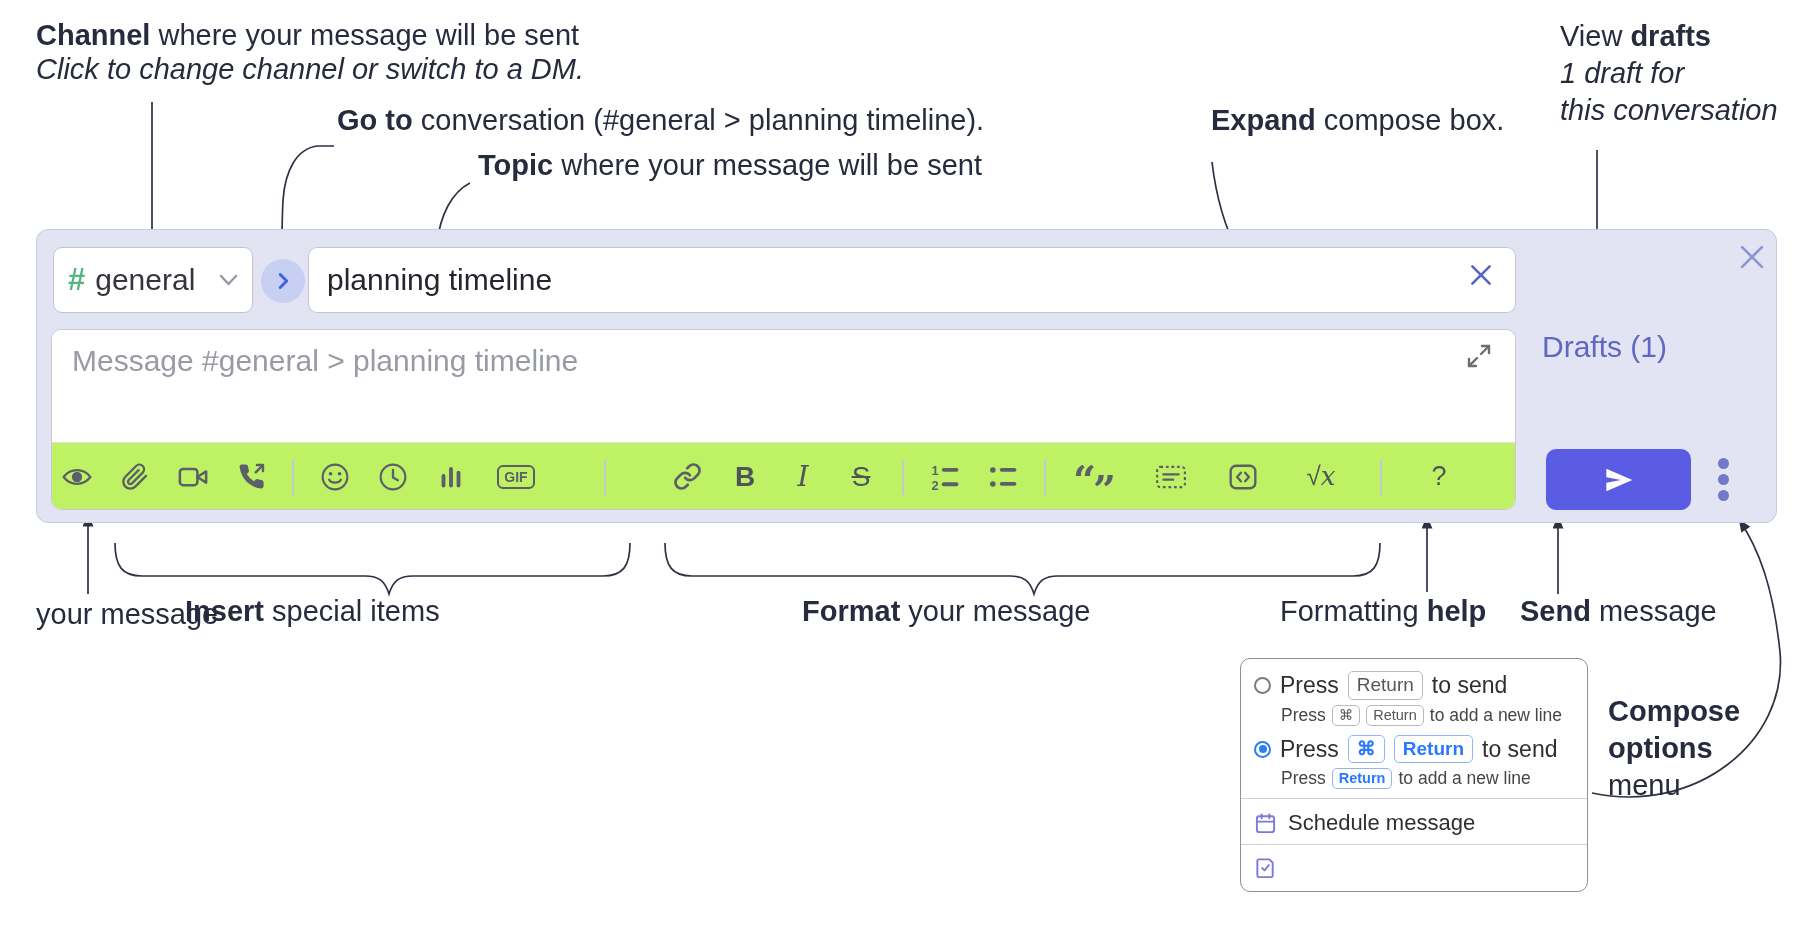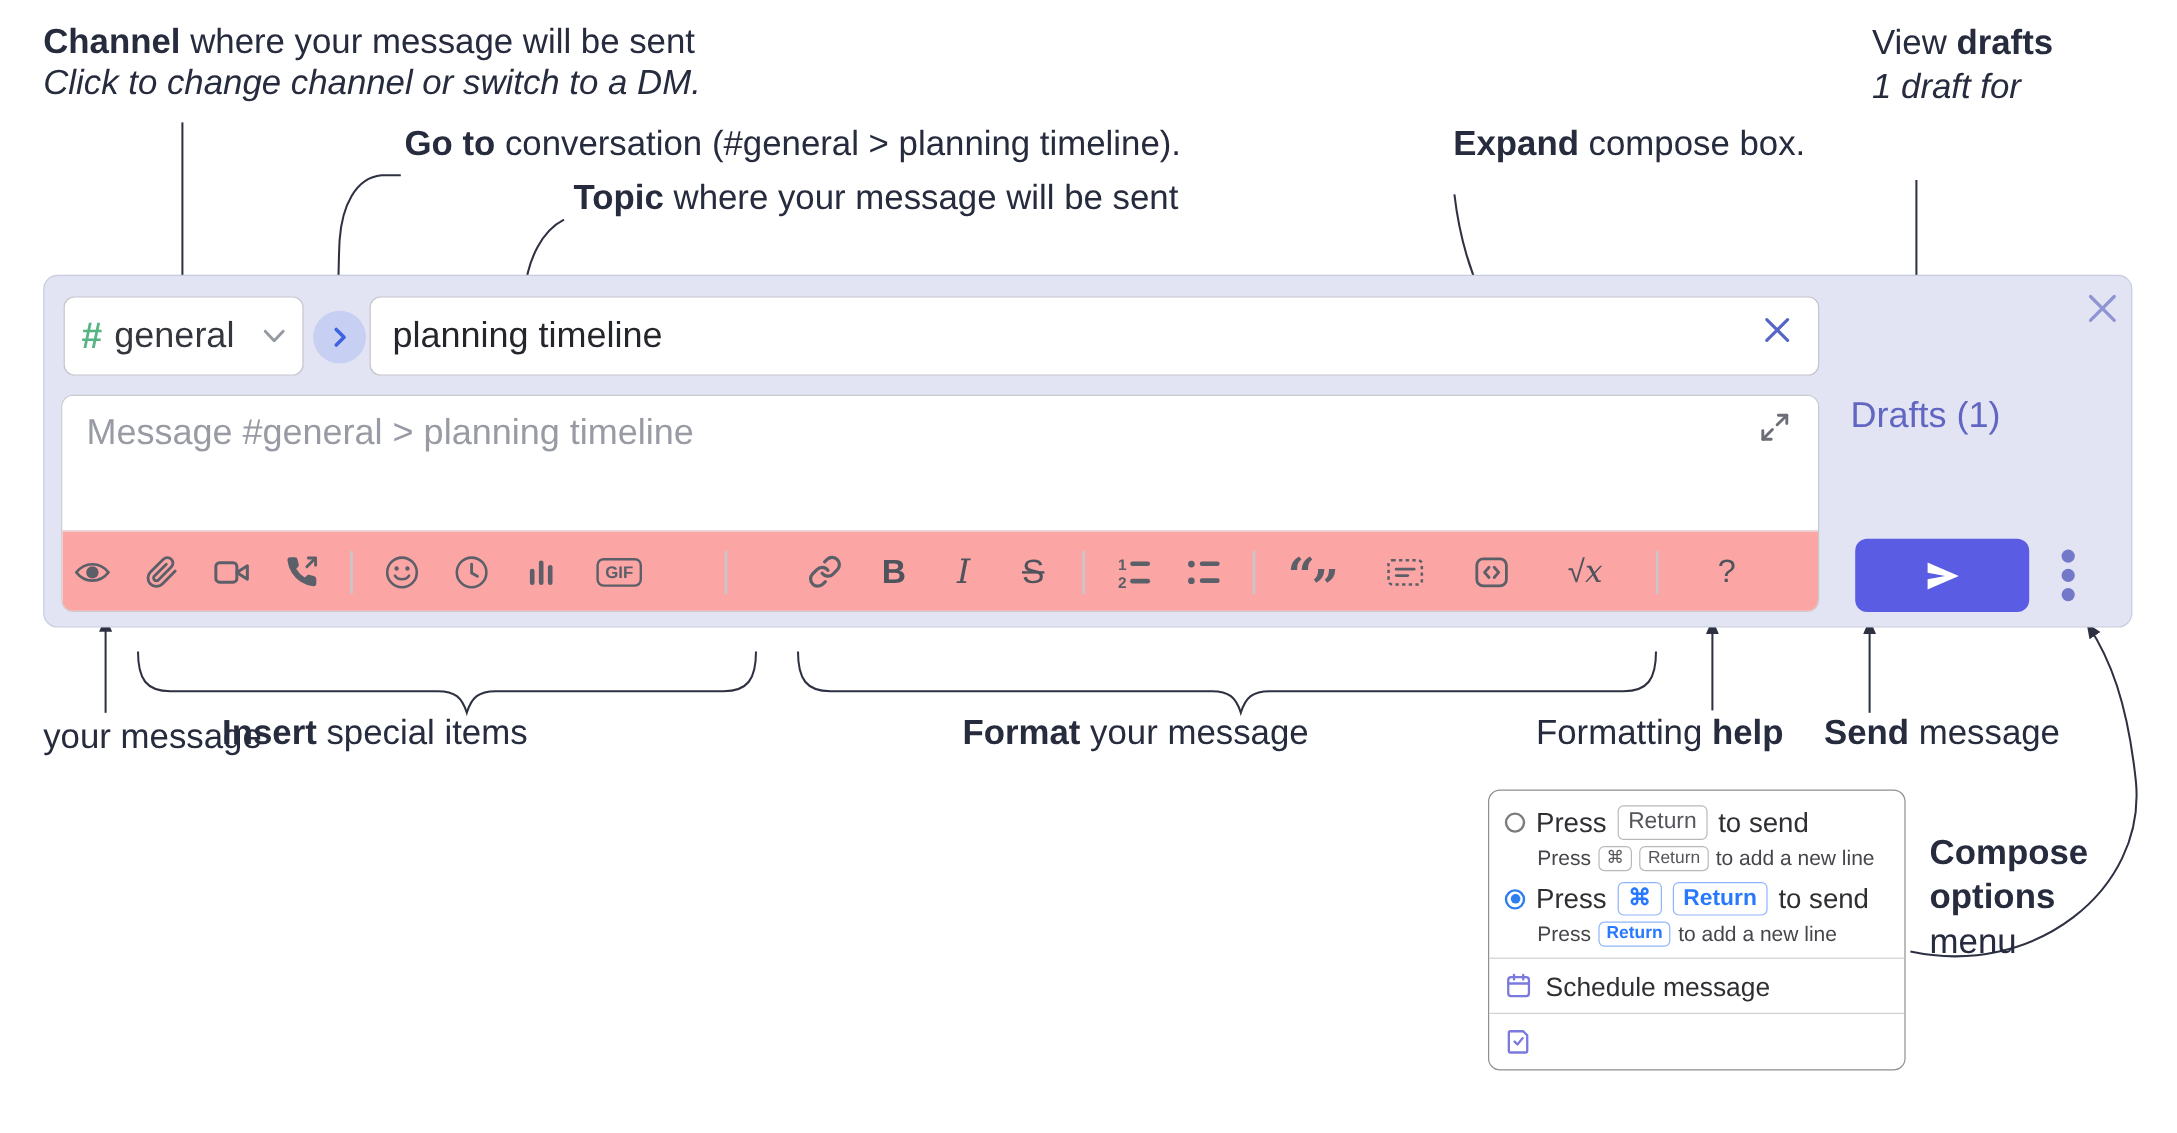--- a/index.html
+++ b/index.html
@@ -21,21 +21,21 @@
   .topic-wrap{position:absolute;left:271px;top:17px;width:1208px;height:66px;}
   .topic-input{width:100%;height:100%;box-sizing:border-box;border:1px solid #c4c6cc;border-radius:9px;
            font-family:"Liberation Sans",sans-serif;font-size:30px;color:#24262b;padding:0 60px 0 18px;outline:none;}
   .topic-clear{position:absolute;right:22px;top:15px;width:26px;height:26px;cursor:pointer;}
   .msg-block{position:absolute;left:14px;top:99px;width:1465px;height:181px;background:#fff;
            border:1px solid #c9c9ce;border-radius:10px;box-sizing:border-box;overflow:hidden;}
   .msg-input{width:100%;height:111px;border:none;resize:none;outline:none;box-sizing:border-box;
            font-family:"Liberation Sans",sans-serif;font-size:30px;color:#24262b;padding:14px 67px 0 20px;}
   .msg-input::placeholder{color:#989ba3;opacity:1;}
   .expand-corner{position:absolute;right:22px;top:12px;width:28px;height:28px;cursor:pointer;}
-  .toolbar{position:absolute;left:0;top:112px;width:100%;height:68px;background:#fca5a5;
+  .toolbar{position:absolute;left:0;top:112px;width:100%;height:68px;background:#bef264;
            border-top:1px solid #e2e3e8;display:flex;align-items:center;padding-left:8px;gap:24px;box-sizing:border-box;}
   .tb{width:34px;height:40px;display:flex;align-items:center;justify-content:center;color:#5b5f68;
       flex:0 0 auto;cursor:pointer;}
   .tb svg{display:block;}
   .tb-div{width:2px;height:36px;background:#c6c8cf;flex:0 0 auto;}
   .tb-div.wide{margin:0 40px;}
   .tb-text{font-size:27px;color:#4f535b;}
   .gif-box{border:2.4px solid #5b5f68;border-radius:6px;font-size:14px;font-weight:700;
       color:#5b5f68;padding:3px 5px;line-height:1;}
   .quote-ic{position:relative;width:40px;height:34px;font-family:"DejaVu Serif",serif;font-weight:700;color:#5b5f68;}
@@ -55,21 +55,21 @@
   .opt{display:flex;align-items:center;gap:9px;padding:0 13px;font-size:23px;color:#2f2f33;margin-bottom:5px;}
   .opt .radio{width:17px;height:17px;border:2px solid #7b7b7b;border-radius:50%;box-sizing:border-box;flex:0 0 auto;}
   .opt .radio.checked{border-color:#2d7ff0;position:relative;}
   .opt .radio.checked::after{content:"";position:absolute;left:2.5px;top:2.5px;width:8px;height:8px;border-radius:50%;background:#2d7ff0;}
   .sub{display:flex;align-items:center;gap:6px;padding-left:40px;font-size:17.5px;color:#45464b;margin-bottom:9px;}
   kbd{font-family:"Liberation Sans",sans-serif;background:#fff;border:1px solid #b9b9b9;border-radius:5px;
       color:#55565c;padding:1px 8px;font-size:19px;line-height:1.3;}
   .sub kbd{font-size:14.5px;padding:0 6px;}
   kbd.blue{color:#2979ff;border-color:#8fb5fb;font-weight:600;}
   .menu-sep{border-top:1px solid #cfcfcf;margin:4px 0 7px;}
-  .mrow{display:flex;gap:11px;padding:4px 13px;font-size:22px;color:#2f2f33;cursor:pointer;}
+  .mrow{display:flex;align-items:center;gap:11px;padding:4px 13px;font-size:22px;color:#2f2f33;cursor:pointer;}
   .mrow svg{flex:0 0 auto;}
   
   .overlay{position:absolute;left:0;top:0;width:1814px;height:944px;pointer-events:none;}
 </style>
 </head>
 <body>
 
 <div class="canvas">
 
   <svg class="overlay" viewBox="0 0 1814 944" xmlns="http://www.w3.org/2000/svg">
@@ -106,20 +106,21 @@
     <b>Topic</b><span> where your message will be sent</span>
   </div>
 
   <div class="ann" style="left:1211px;top:103px;">
     <b>Expand</b><span> compose box.</span>
   </div>
 
   <div class="ann" style="left:1560px;top:18px;line-height:37px;">
     <div><span>View </span><b>drafts</b></div>
     <div><i>1 draft for</i></div>
+    <div><i>this conversation</i></div>
   </div>
 
   <div class="compose">
 
     <div class="chan-select">
       <span class="hash">#</span>
       <span class="chan-name">general</span>
       <svg width="19" height="14" viewBox="0 0 19 14">
         <polyline points="2,3 9.5,11 17,3" fill="none" stroke="#9599a2" stroke-width="2.4" stroke-linecap="round" stroke-linejoin="round"></polyline>
       </svg>

